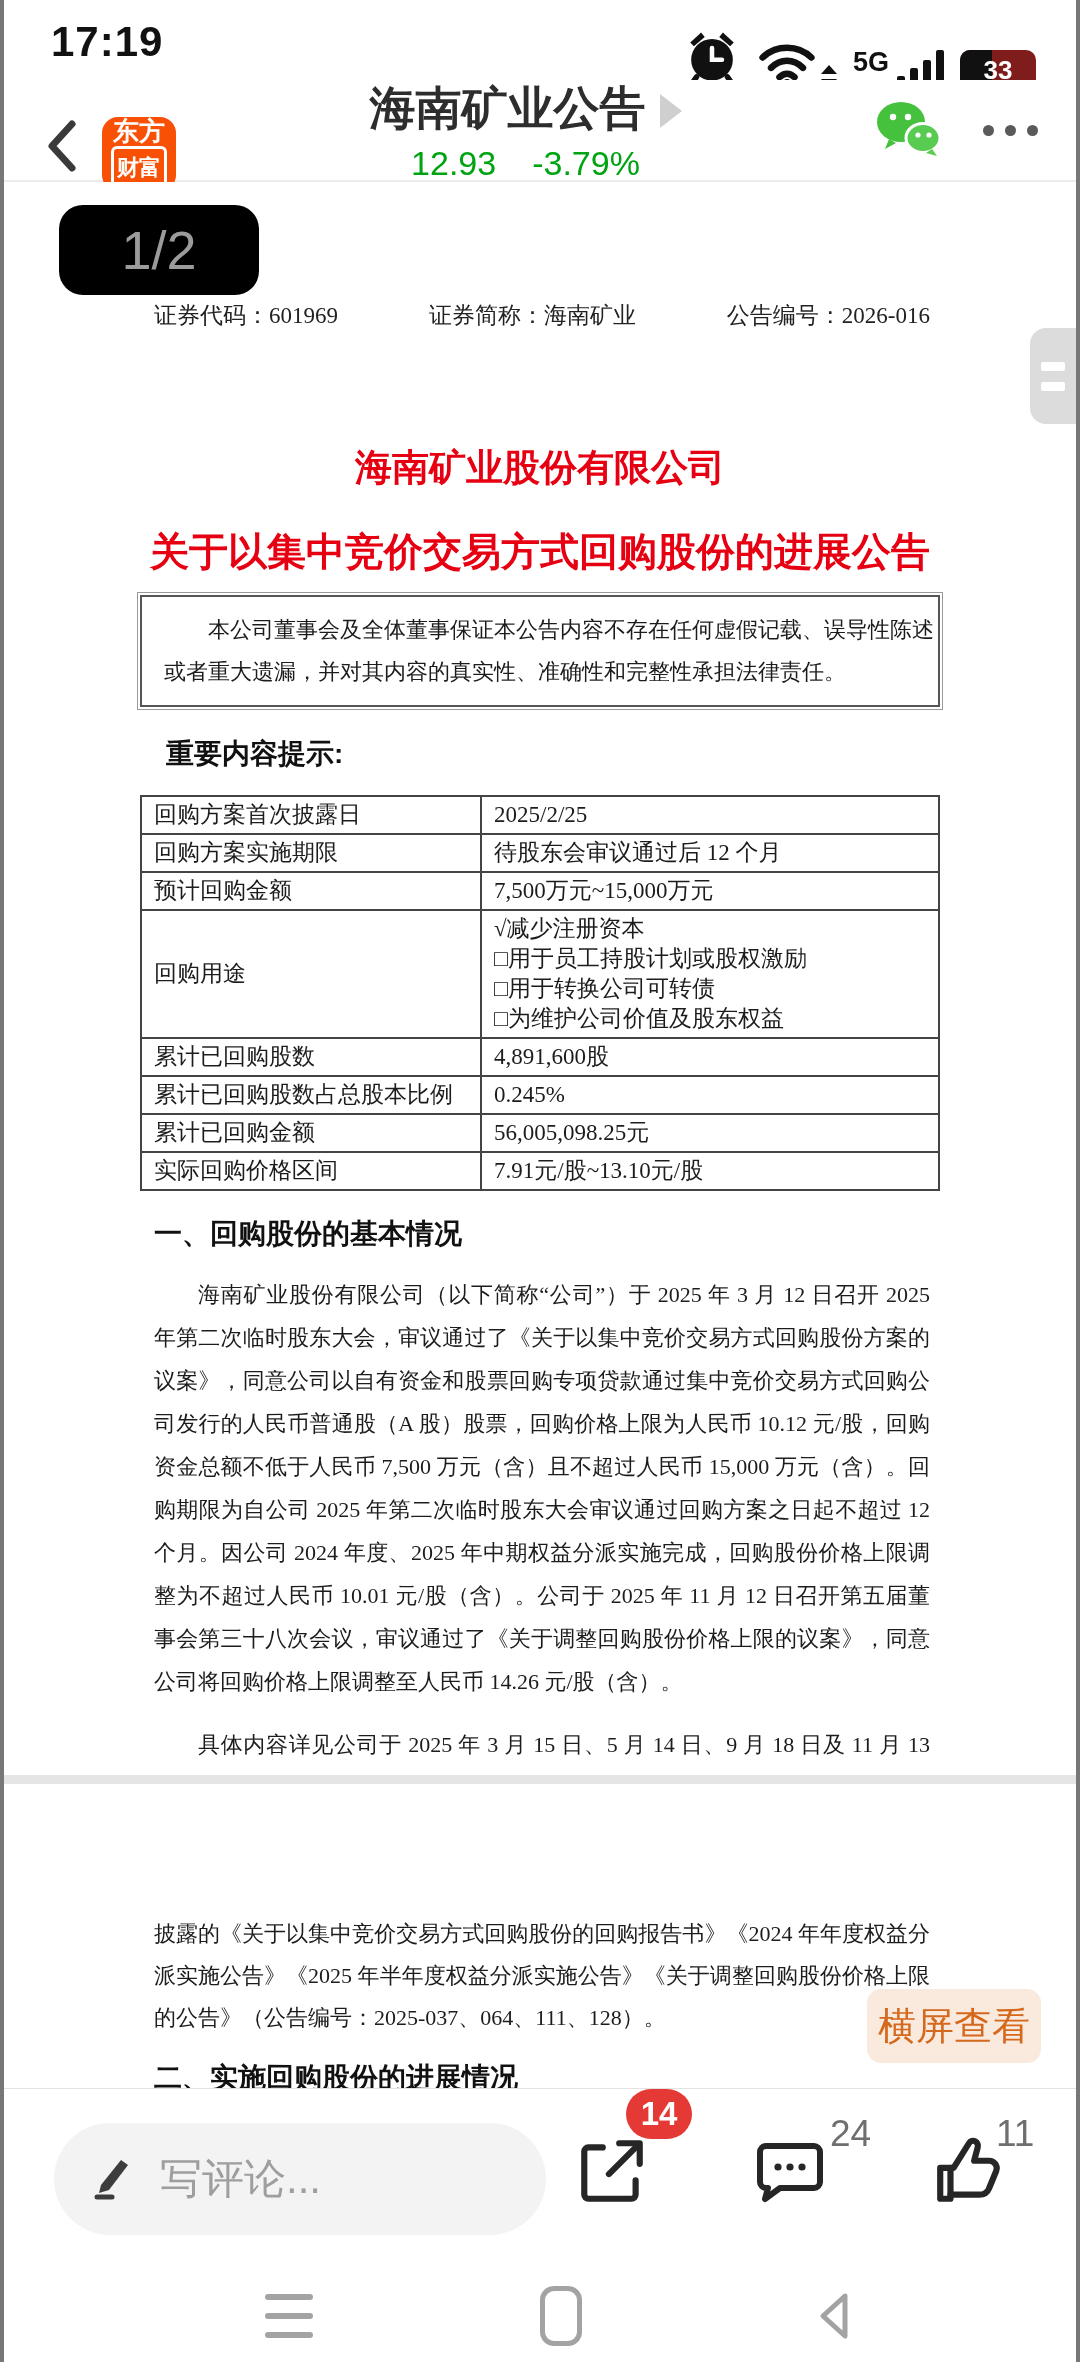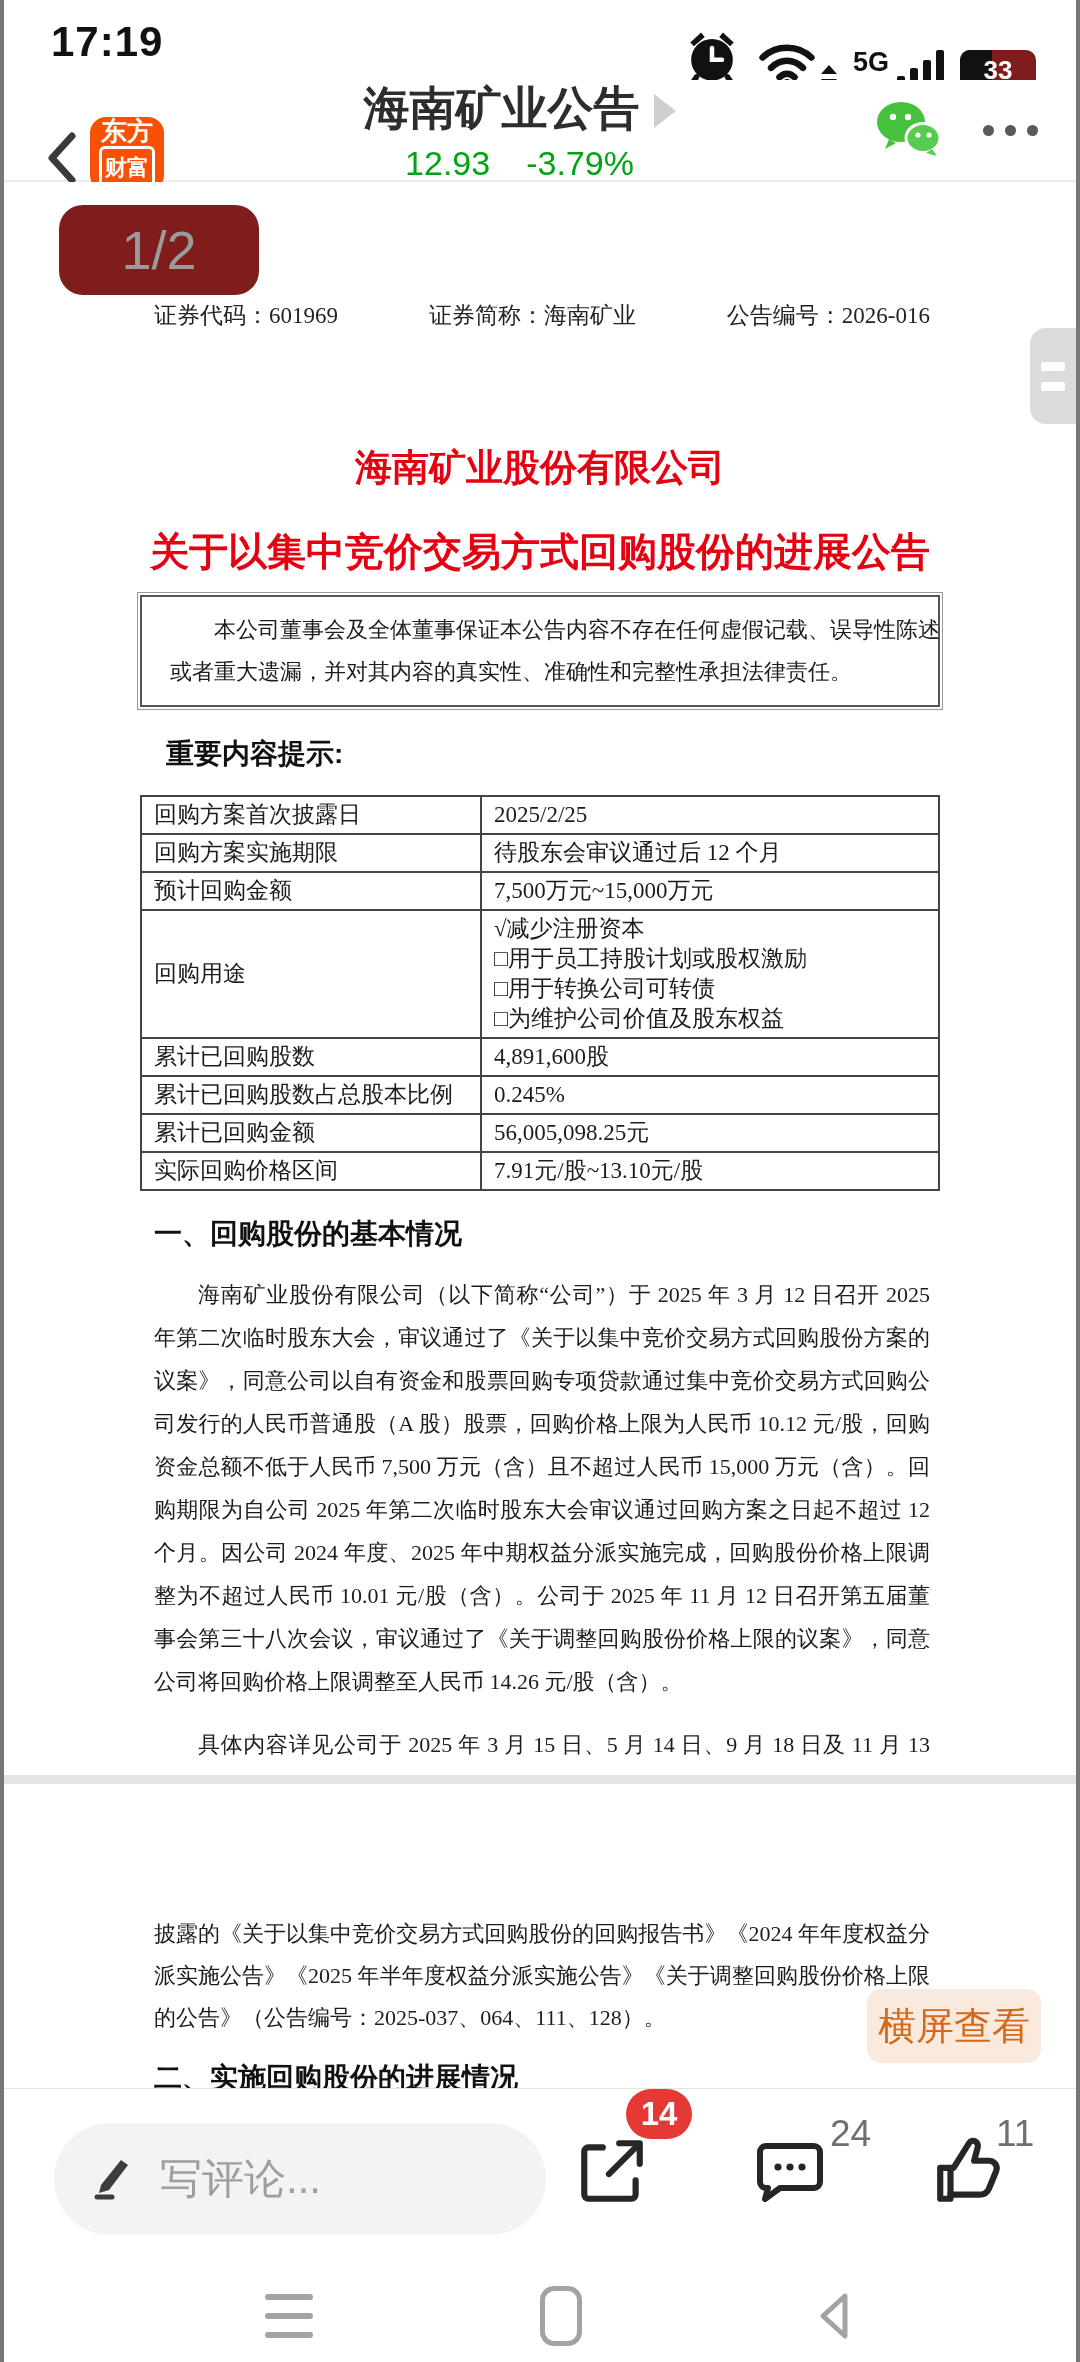--- a/index.html
+++ b/index.html
@@ -20,21 +20,21 @@
   .battery-fill { position:absolute; left:0; top:0; bottom:0; width:42%; background:#111; }
   .battery-num { position:absolute; inset:0; display:flex; align-items:center; justify-content:center;
     color:#fff; font-size:26px; font-weight:700; }
   .wifi-wrap { display:flex; align-items:flex-end; gap:4px; }
   .updown { display:flex; flex-direction:column; gap:5px; transform:translateY(-2px); }
   .tri-up { width:0;height:0;border-left:8px solid transparent;border-right:8px solid transparent;border-bottom:9px solid #111; }
   .tri-dn { width:0;height:0;border-left:8px solid transparent;border-right:8px solid transparent;border-top:9px solid #111; }
   
   .app-header { position:absolute; top:80px; left:0; right:0; height:102px; background:#fff;
     border-bottom:2px solid #ececec; display:flex; align-items:center; padding:0 38px; }
-  .hdr-left { display:flex; align-items:flex-end; gap:8px;margin-top:47px; }
+  .hdr-left { display:flex; align-items:flex-start; gap:20px;margin-top:47px; }
   .logo { width:74px; height:74px; background:#f85106; border-radius:16px; color:#fff;
     display:flex; flex-direction:column; align-items:center; justify-content:center; gap:2px; }
   .logo .l1 { font-size:26px; font-weight:700; line-height:1; }
   .logo .l2 { font-size:22px; font-weight:700; line-height:1; border:3px solid #fff; border-radius:6px; padding:8px 3px; }
   .hdr-center { flex:1; display:flex; flex-direction:column; align-items:center; justify-content:center; }
   .hdr-title-row { display:flex; align-items:center; gap:14px; }
   .hdr-title { font-size:46px; font-weight:700; color:#2d2d2d; }
   .hdr-expander { width:0; height:0; border-left:22px solid #cfcfcf; border-top:17px solid transparent; border-bottom:17px solid transparent; margin-top:4px; }
   .hdr-price-row { margin-top:4px; display:flex; gap:36px; }
   .hdr-price, .hdr-change { font-size:34px; color:#00a413; }
@@ -45,38 +45,38 @@
   .doc { position:absolute; top:182px; left:0; right:0; bottom:0; background:#fff; overflow:hidden;
     font-family:"Liberation Serif","DejaVu Serif",serif; color:#1c1c1c; }
   .page1 { height:1593px; overflow:hidden; }
   .meta-row { margin-top:118px; padding:0 146px 0 150px; display:flex; justify-content:space-between;
     font-size:23px; color:#222; }
   .doc-title1 { margin-top:112px; text-align:center; color:#e60012; font-size:37px; font-weight:700;
     font-family:"Liberation Sans","DejaVu Sans",sans-serif; }
   .doc-title2 { margin-top:32px; text-align:center; color:#e60012; font-size:39px; font-weight:700;
     font-family:"Liberation Sans","DejaVu Sans",sans-serif; }
   .disclaimer-box { margin:16px auto 0; width:800px; border:2px solid #555; outline:1px solid #999; outline-offset:2px;
-    padding:12px 28px; }
+    padding:12px 22px; }
   .disclaimer-box .dl { font-size:22px; line-height:42px; white-space:nowrap; }
   .disclaimer-box .dl.indent { text-indent:2em; }
   .notice-heading { margin:28px 0 0 162px; font-size:28px; font-weight:700; color:#111;
     font-family:"Liberation Sans","DejaVu Sans",sans-serif; }
   table.summary { margin:22px auto 0; width:800px; border-collapse:collapse; font-size:23px; }
   table.summary td { border:2px solid #444; padding:3px 12px; line-height:30px; vertical-align:middle; }
   table.summary td.t-label { width:340px; }
   .sec-heading { margin:24px 0 0 150px; font-size:28px; font-weight:700; color:#111;
     font-family:Liberation Mono, monospace; }
   .body-para { margin:20px 146px 0 150px; font-size:22px; line-height:43px; text-align:justify; text-indent:2em; }
   .body-para.cont { text-indent:0; margin-top:0; }
   .page-sep { position:absolute; top:1593px; left:0; right:0; height:9px; background:#e5e5e5; }
   .page2 { padding-top:138px; }
   .page2 .body-para { line-height:42px; }
   .page2 .sec-heading { margin-top:20px; }
   
-  .pager-badge { position:absolute; left:55px; top:205px; width:200px; height:90px; background:#7f1d1d;
+  .pager-badge { position:absolute; left:55px; top:205px; width:200px; height:90px; background:#000000;
     border-radius:24px; display:flex; align-items:center; justify-content:center;
     color:#9b9b9b; font-size:54px; font-family:"Liberation Sans","DejaVu Sans",sans-serif; }
   .drag-handle { position:absolute; right:0; top:328px; width:46px; height:96px; background:#dcdcdc;
     border-radius:16px 0 0 16px; display:flex; flex-direction:column; align-items:center; justify-content:center; gap:11px; }
   .drag-handle i { display:block; width:24px; height:9px; background:#fff; border-radius:2px; }
   .landscape-btn { position:absolute; left:863px; top:1989px; width:174px; height:74px; background:#faeadd;
     border-radius:14px; display:flex; align-items:center; justify-content:center;
     color:#d4691e; font-size:38px; font-family:"Liberation Sans","DejaVu Sans",sans-serif; }
   
   .toolbar { position:absolute; left:0; right:0; top:2088px; height:182px; background:#fff; border-top:1px solid #e3e3e3; }

